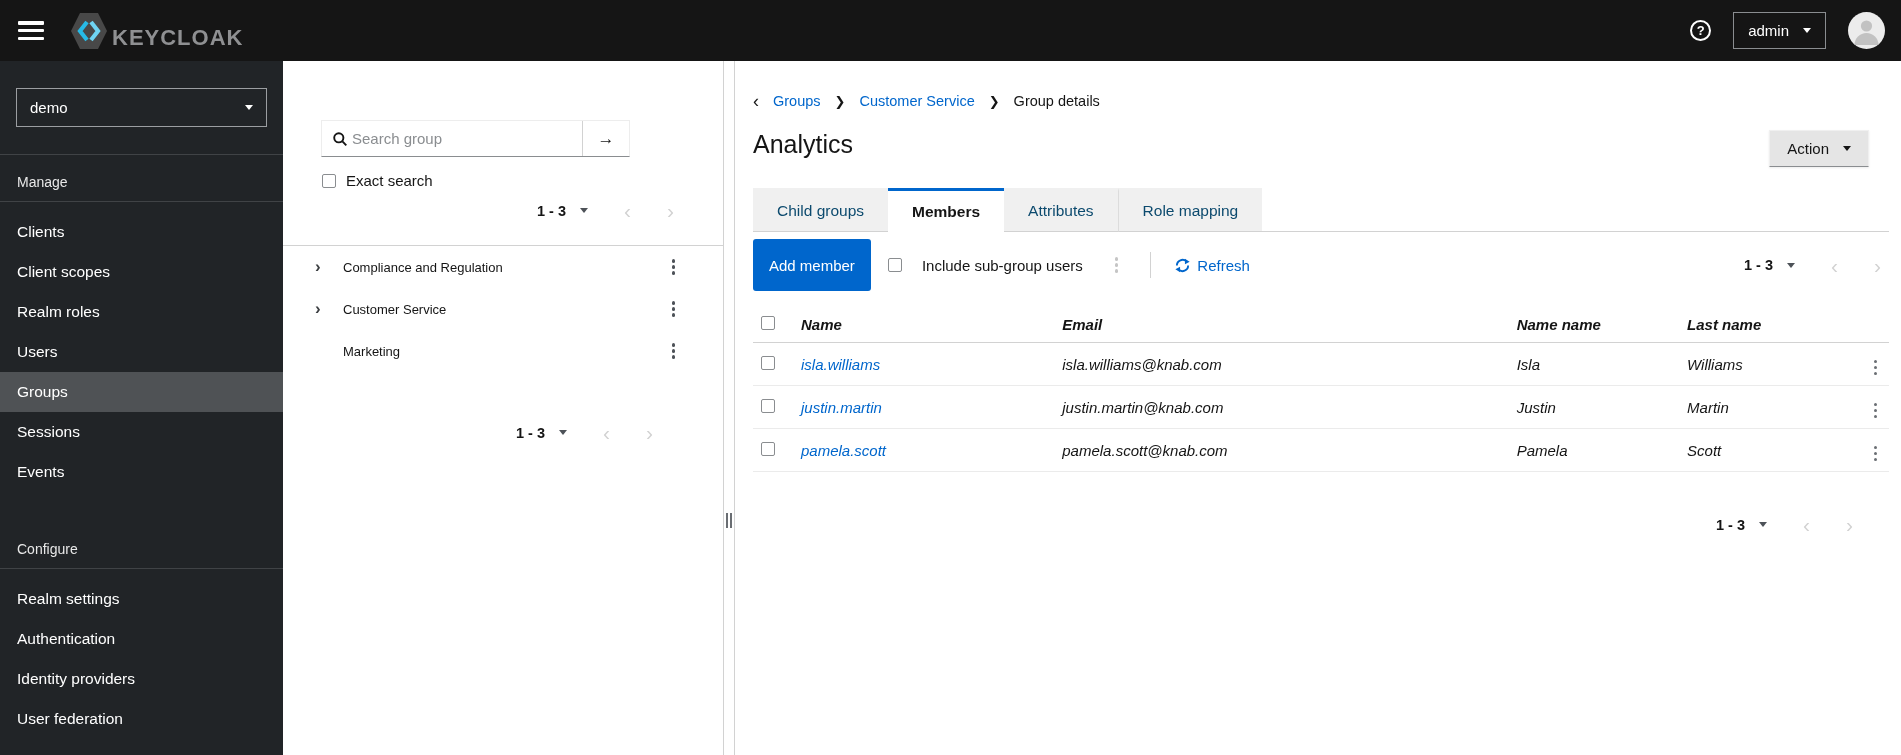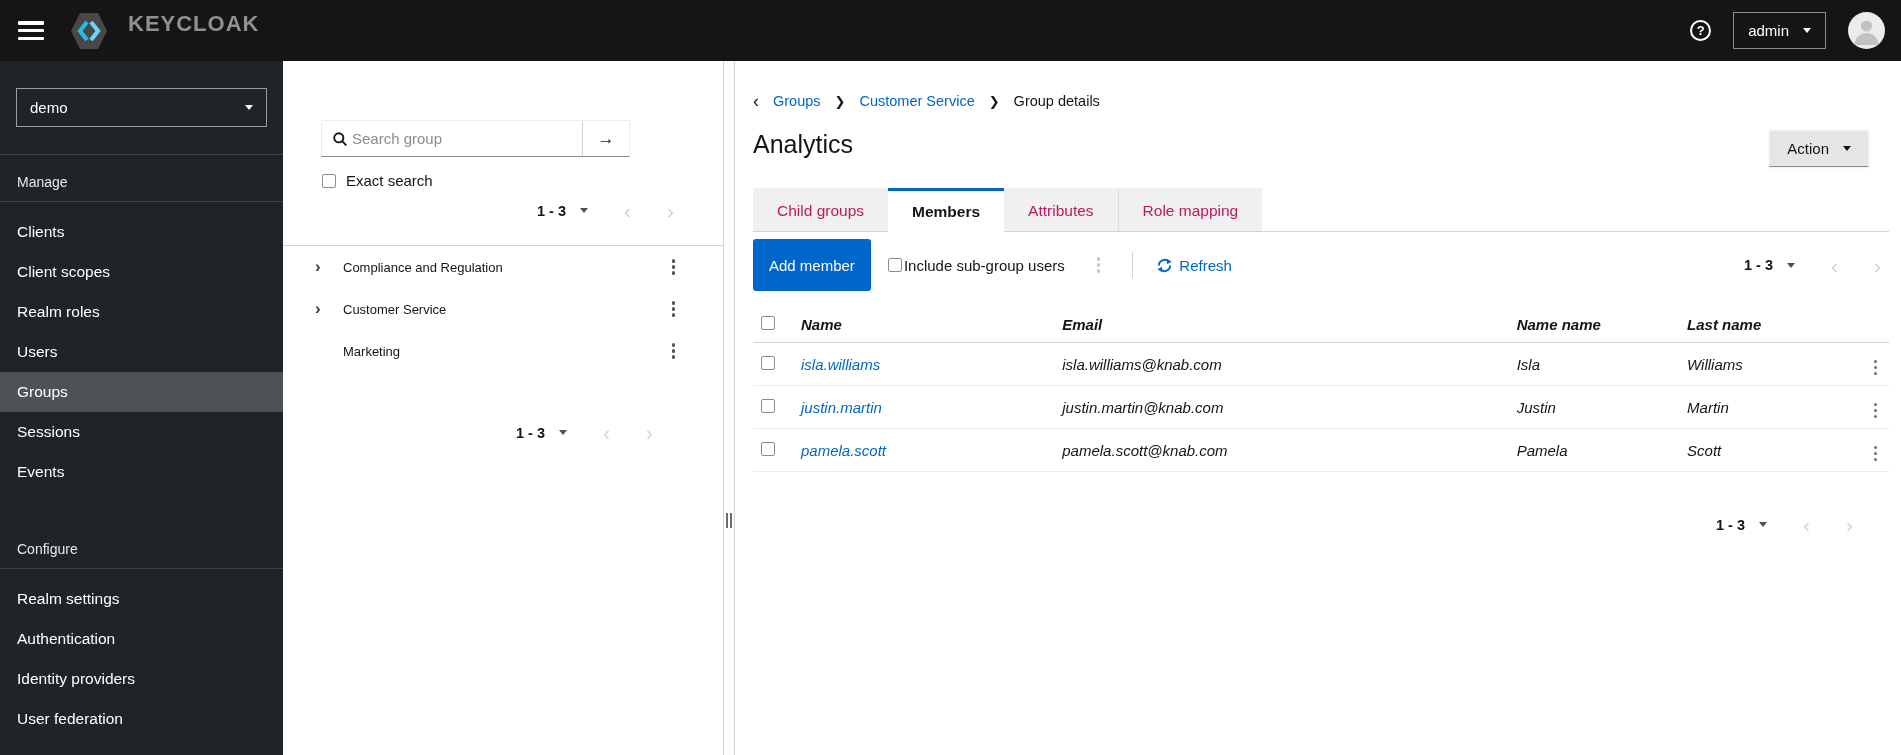--- a/index.html
+++ b/index.html
@@ -6,21 +6,21 @@
   html,body { width:1901px; height:755px; overflow:hidden; background:#fff;
     font-family:"Liberation Sans","DejaVu Sans",sans-serif; color:#151515; }
 
   
   .topbar { height:61px; background:#151515; display:flex; align-items:center;
     justify-content:space-between; padding:0 16px 0 18px; }
   .tb-left { display:flex; align-items:center; gap:26px; }
   .hamburger { width:26px; height:19px; display:flex; flex-direction:column;
     justify-content:space-between; background:none; border:none; cursor:pointer; }
   .hamburger span { height:3.5px; background:#fff; border-radius:1px; }
-  .brand { display:flex; align-items:flex-start; gap:20px; }
+  .brand { display:flex; align-items:flex-end; gap:4px; }
   .brand-text { font-size:22px; font-weight:800; letter-spacing:1px; color:#8f9092; }
   .tb-right { display:flex; align-items:center; gap:22px; }
   .help-icon { width:21px; height:21px; border:2px solid #fff; border-radius:50%;
     color:#fff; font-size:13px; font-weight:700; display:flex; align-items:center;
     justify-content:center; background:none; }
   .user-menu { height:37px; border:1px solid #8a8d90; background:none; color:#fff;
     font-size:15px; display:flex; align-items:center; gap:14px; padding:0 14px;
     font-family:inherit; }
   .caret { width:0; height:0; border-left:4.5px solid transparent;
     border-right:4.5px solid transparent; border-top:5px solid currentColor; display:inline-block; }
@@ -93,31 +93,31 @@
   .title-row { margin-top:20px; display:flex; align-items:flex-start;
     justify-content:space-between; }
   .page-title { font-size:25px; font-weight:400; color:#151515; }
   .action-btn { height:37px; padding:0 17px; background:#e5e5e5; border:1px solid #f0f0f0;
     border-bottom:1px solid #8a8d90; box-shadow:0 1px 2px rgba(0,0,0,.08);
     font-size:15px; color:#151515; display:flex; align-items:center; gap:14px;
     margin-right:20px; font-family:inherit; }
   .tabs { margin-top:21px; display:flex; }
   .tab { height:44px; padding:0 24px; display:flex; align-items:center; font-size:15.5px;
     cursor:pointer; }
-  .tab.inactive { background:#f0f0f0; color:#be185d; border-bottom:1px solid #d2d2d2;
+  .tab.inactive { background:#f0f0f0; color:#0c4a6e; border-bottom:1px solid #d2d2d2;
     border-top:3px solid #f0f0f0; }
   .tab.inactive + .tab.inactive { border-left:1px solid #dcdcdc; }
   .tab.active { background:#fff; color:#151515; font-weight:700;
     border-top:3px solid #0066cc; }
   .tabs .filler { flex:1; border-bottom:1px solid #d2d2d2; }
 
   .toolbar { margin-top:12px; height:42px; display:flex; align-items:center; }
   .btn-primary { height:52px; padding:0 16px; background:#0066cc; color:#fff; border:none;
     border-radius:3px; font-size:15px; font-family:inherit; cursor:pointer; }
-  .subgroup { display:flex; align-items:center; gap:2px; font-size:15px; margin-left:17px; }
+  .subgroup { display:flex; align-items:center; gap:20px; font-size:15px; margin-left:17px; }
   .toolbar .kebab { margin-left:28px; }
   .vdiv { width:1px; height:26px; background:#d2d2d2; margin:0 24px 0 28px; }
   .refresh { display:flex; align-items:center; gap:7px; color:#0066cc; font-size:15px;
     background:none; border:none; font-family:inherit; cursor:pointer; }
   .toolbar-pg { margin-left:auto; padding-right:8px; }
 
   table.members { width:100%; border-collapse:collapse; margin-top:21px; table-layout:fixed;font-style:italic; }
   table.members th { text-align:left; font-size:15px; font-weight:700; padding:9px 8px; }
   table.members td { font-size:15px; padding:0 8px; height:43px; }
   table.members thead tr { border-bottom:1px solid #d2d2d2; }

